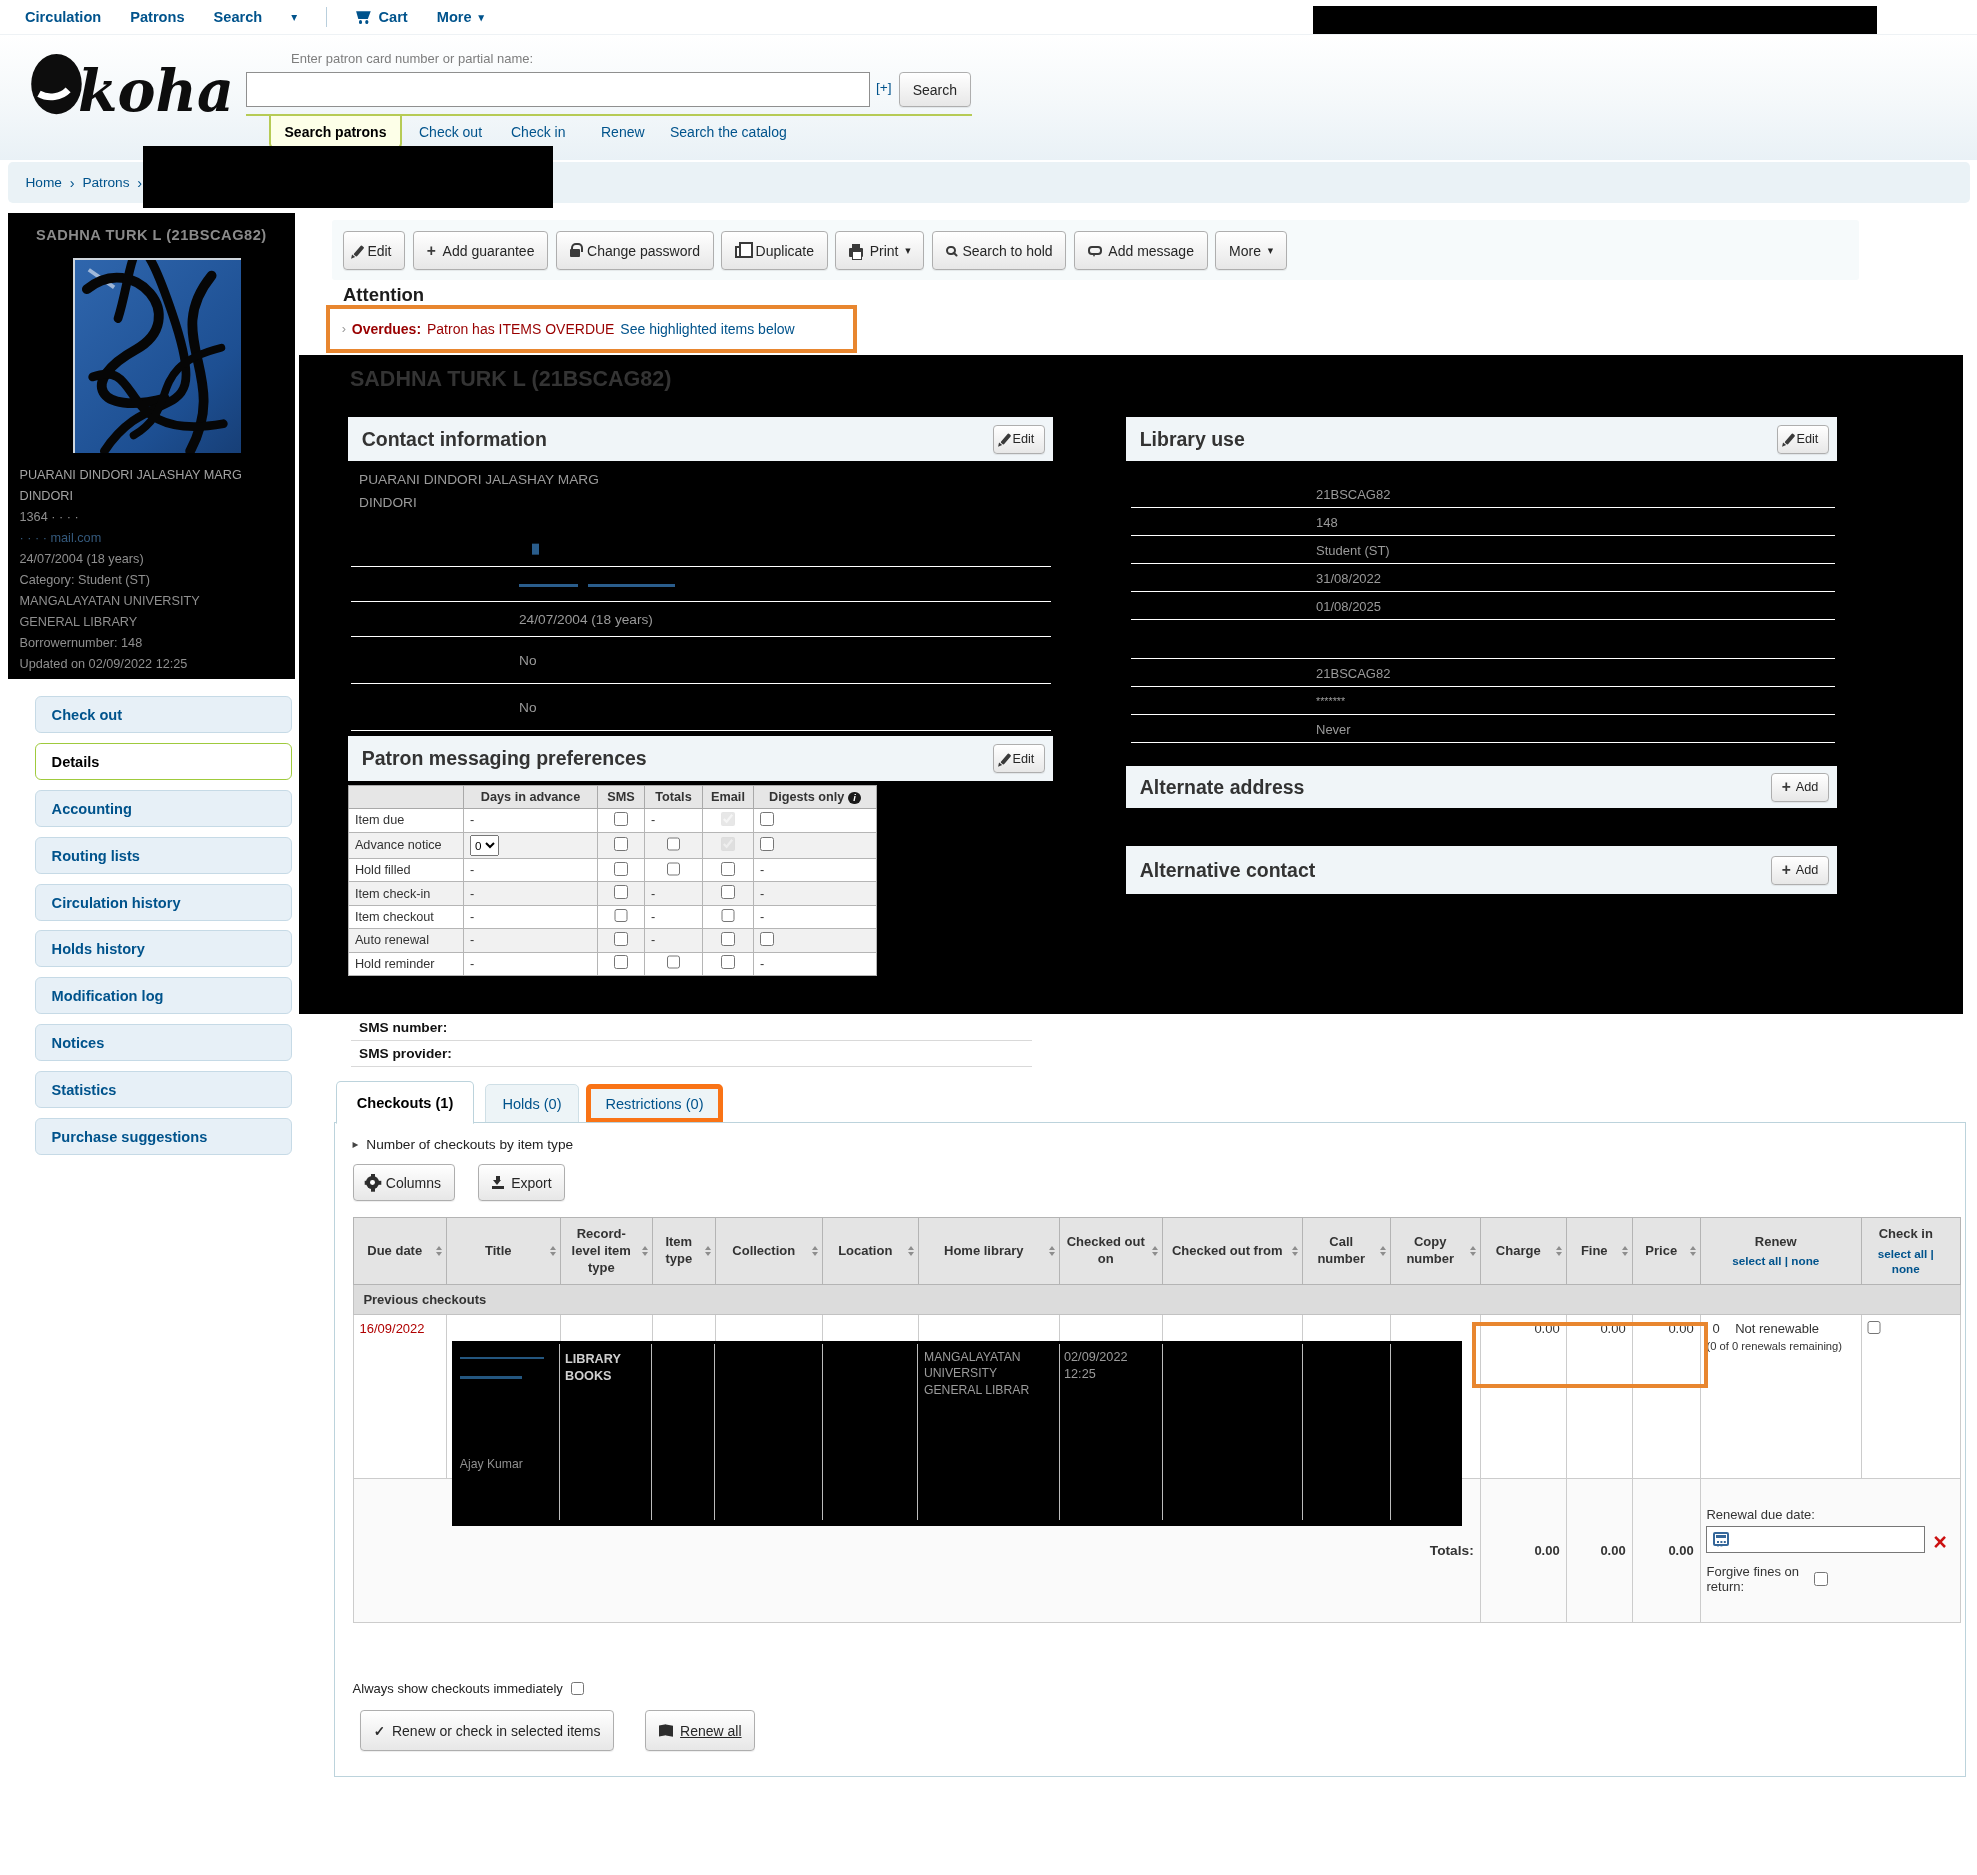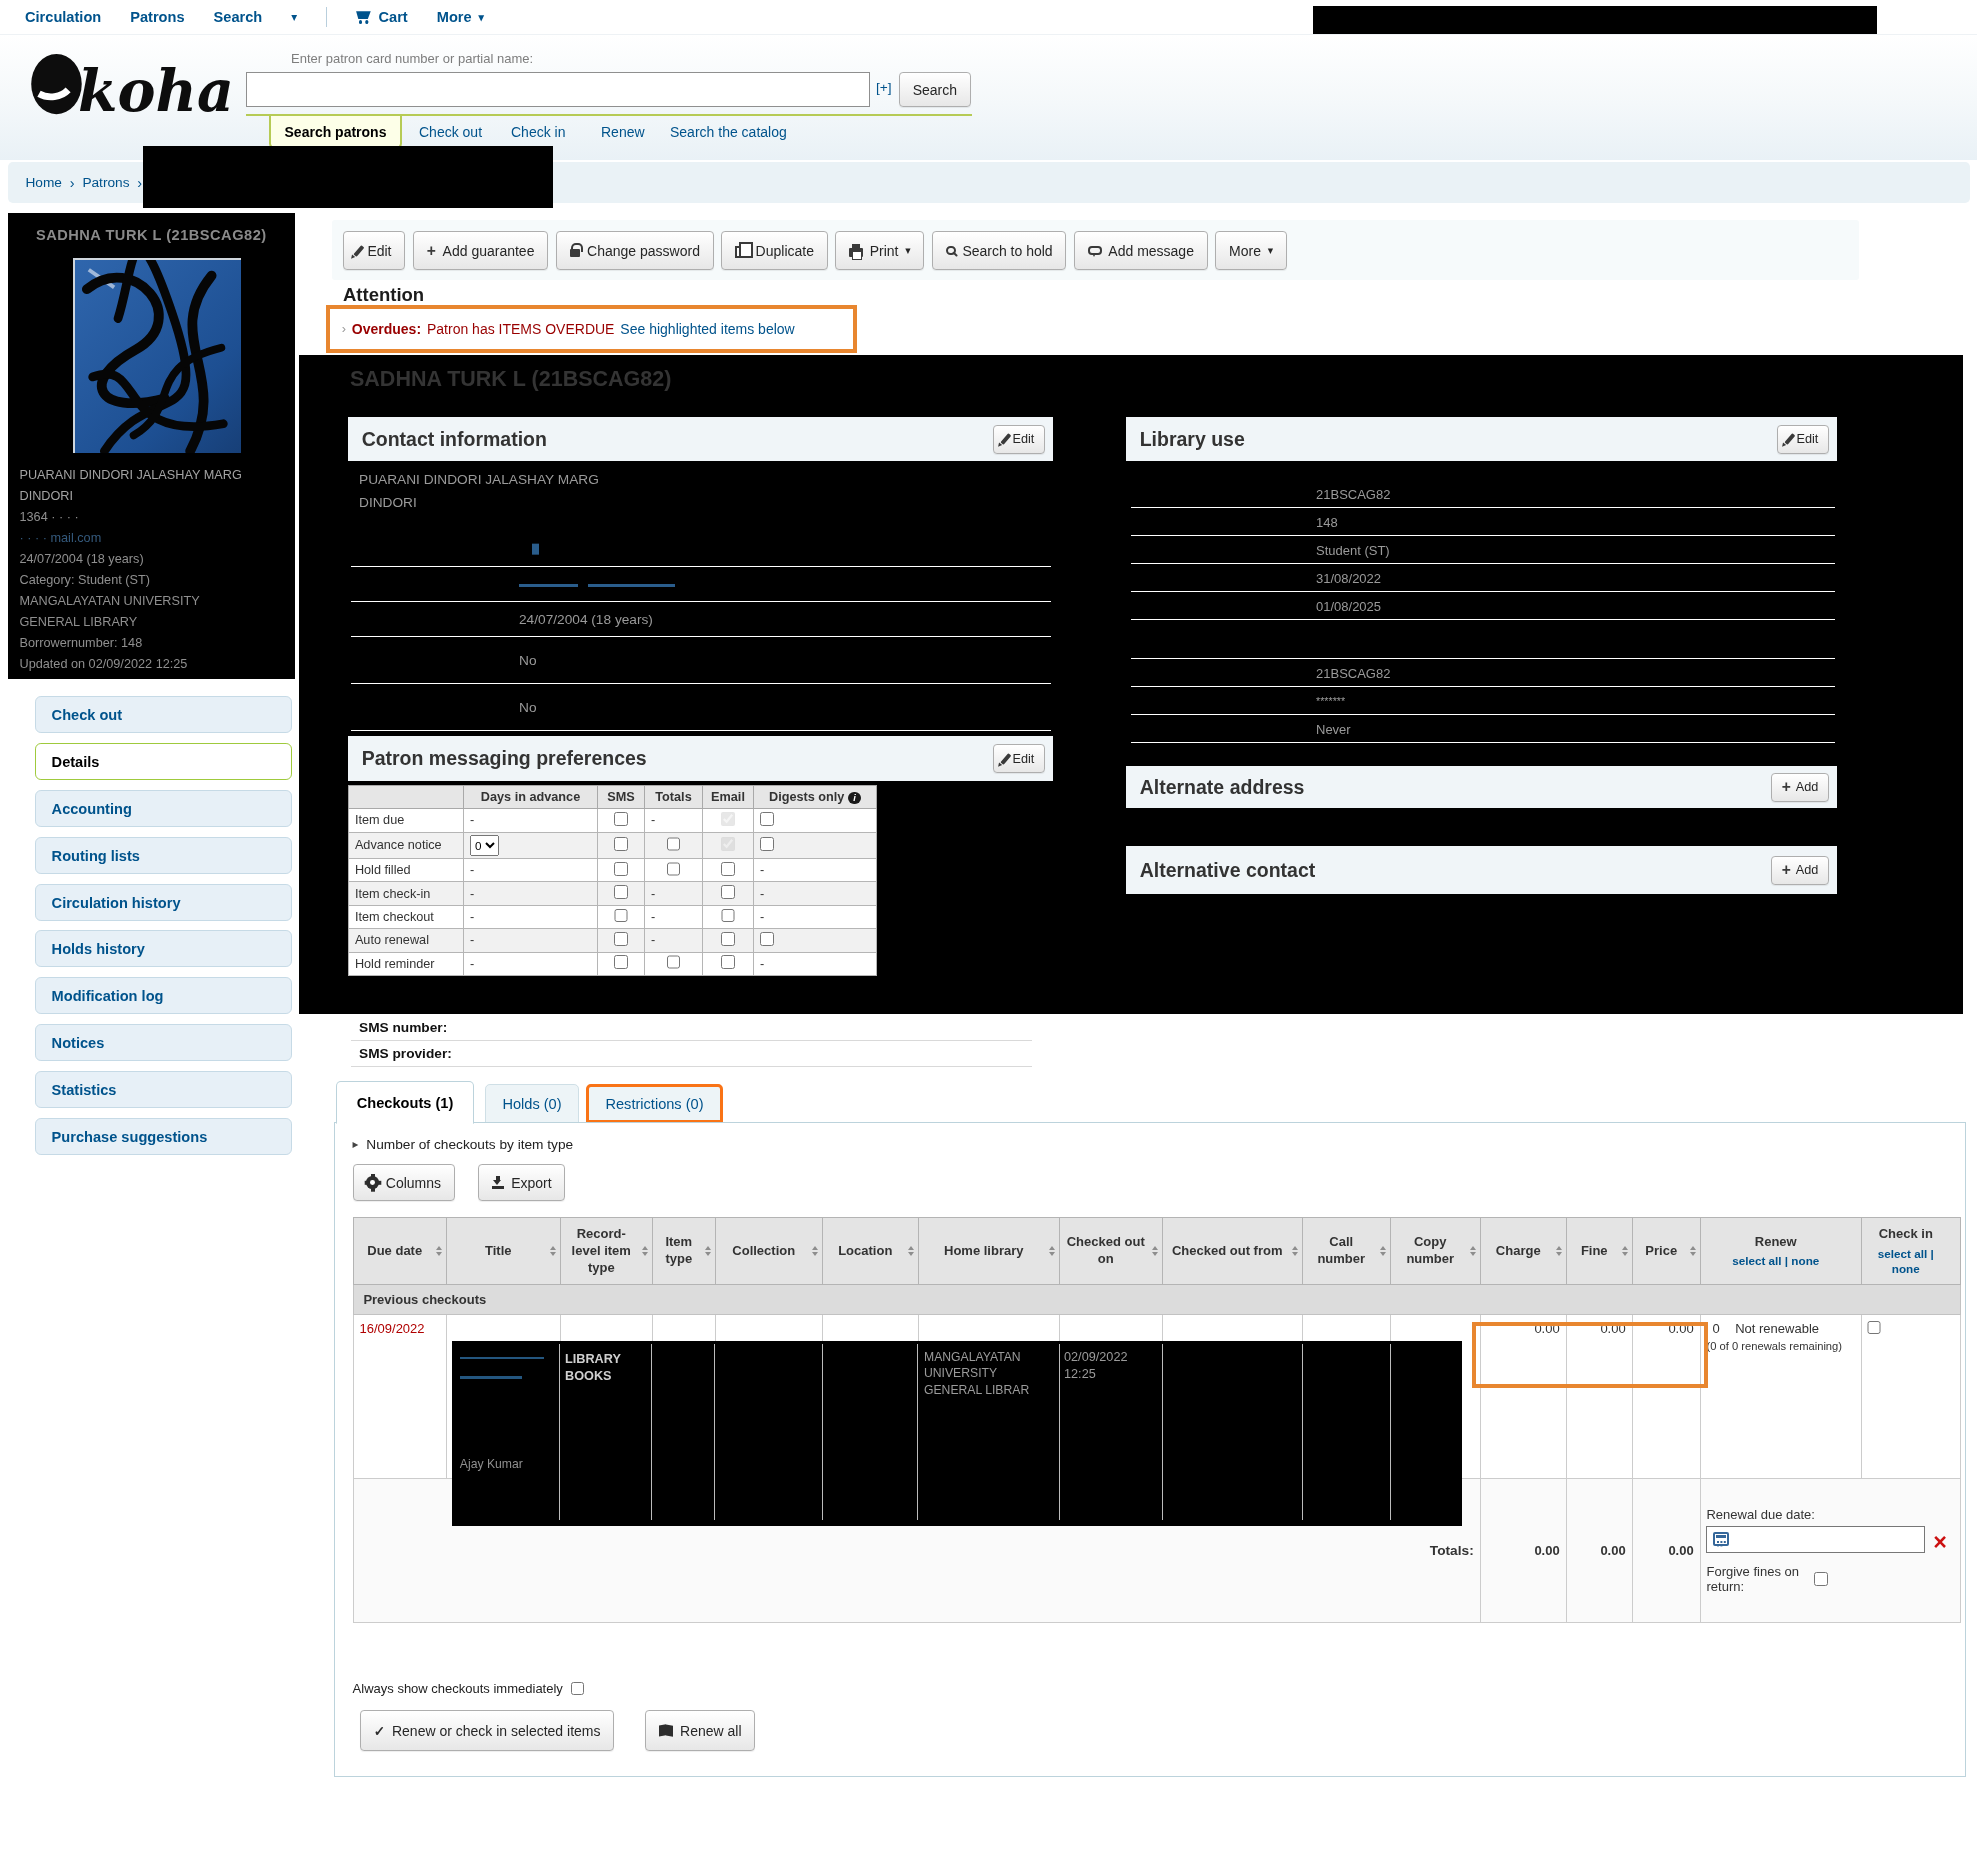--- a/index.html
+++ b/index.html
@@ -109,21 +109,21 @@
   
   .sms-label { font-size:13.7px; font-weight:bold; color:#111; }
   .hline { background:#d9d9d9; height:1px; }
 
   
   .co-tab { position:absolute; display:flex; align-items:center; justify-content:center;
             font-size:14.6px; cursor:pointer; border-radius:4.9px 4.9px 0 0;}
   .co-tab.active { left:336px; top:1081px; width:138px; height:43px; background:#fff;
                    border:1px solid #bcd3dc; border-bottom:1px solid #fff; font-weight:bold; color:#000; z-index:4;}
   .co-tab.t2 { left:485px; top:1084px; width:94px; height:39px; background:#edf4f7; border:1px solid #cfdfe6; color:#00538c;}
-  .co-tab.t3 { left:586px; top:1084px; width:137px; height:39px; background:#edf4f7; border:3px solid #f97316; color:#00538c;}
+  .co-tab.t3 { left:586px; top:1084px; width:137px; height:39px; background:#edf4f7; border:5px solid #f97316; color:#00538c;}
   .co-panel { left:334px; top:1122px; width:1632px; height:655px; background:#fff; border:1px solid #bcd3dc; z-index:3;}
   .toggle-row { position:absolute; left:17.6px; top:13.7px; font-size:13.7px; color:#222; display:flex; gap:7.8px; align-items:center; cursor:pointer;}
   .toggle-arrow { color:#444; font-size:11.7px; }
   .cols-btn { position:absolute; left:17.6px; top:41px; height:37px; }
   .exp-btn { position:absolute; left:143px; top:41px; height:37px; }
 
   
   .dt { position:absolute; left:17.6px; top:94px; border-collapse:collapse; table-layout:fixed;
         width:1607px; font-size:13px; color:#333; }
   .dt th { background:#e4e4e4; border:1px solid #b4b4b4; font-weight:bold; padding:7.8px 15.6px 7.8px 5.9px;
@@ -149,21 +149,21 @@
 
   
   .row-redact { position:absolute; left:117px; top:218px; width:1010px; height:185px; background:#000; z-index:4;}
   .vline { position:absolute; top:2.9px; height:176px; width:1px; background:#ddd; opacity:.85; }
   .ov-frag { position:absolute; background:#24567f; height:2.9px; }
   .ov-text { position:absolute; color:#9b9b9b; font-size:12.2px; line-height:1.35; }
   .orange-box { position:absolute; border:4.9px solid #e8862f; background:transparent; z-index:5; }
 
   .always-row { position:absolute; left:17.6px; top:558px; font-size:13px; color:#222; display:flex; align-items:center; gap:7.8px;}
   .bot-btn1 { position:absolute; left:25px; top:587px; height:41px; }
-  .bot-btn2 { position:absolute; left:310px; top:587px; height:41px; }
+  .bot-btn2 { position:absolute; left:310px; top:587px; height:41px;text-decoration:underline; }
 
   
   .icon-pencil { position:relative; width:3.9px; height:11.7px; background:#3a3a3a; transform:rotate(40deg); border-radius:1px; display:inline-block;}
   .icon-pencil::after { content:""; position:absolute; bottom:-4.9px; left:-1px; border-left:2.9px solid transparent; border-right:2.9px solid transparent; border-top:4.9px solid #3a3a3a;}
   .icon-plus { font-weight:bold; font-size:15.6px; color:#3a3a3a; line-height:1;}
   .icon-lock { position:relative; width:10.7px; height:7.8px; background:#3a3a3a; border-radius:1px; display:inline-block; margin-top:4.9px;}
   .icon-lock::before { content:""; position:absolute; top:-5.9px; left:1.5px; width:7.8px; height:6.8px; border:2px solid #3a3a3a; border-bottom:none; border-radius:4.9px 4.9px 0 0;}
   .icon-copy { position:relative; width:9.8px; height:11.7px; border:2px solid #3a3a3a; background:#fff; display:inline-block; margin-right:3.9px; margin-top:2.9px;}
   .icon-copy::after { content:""; position:absolute; top:-5.9px; left:2px; width:9.8px; height:11.7px; border:2px solid #3a3a3a; background:#fff;}
   .icon-print { position:relative; width:13.7px; height:8.8px; background:#3a3a3a; border-radius:1px; display:inline-block; margin-top:3.9px;}

